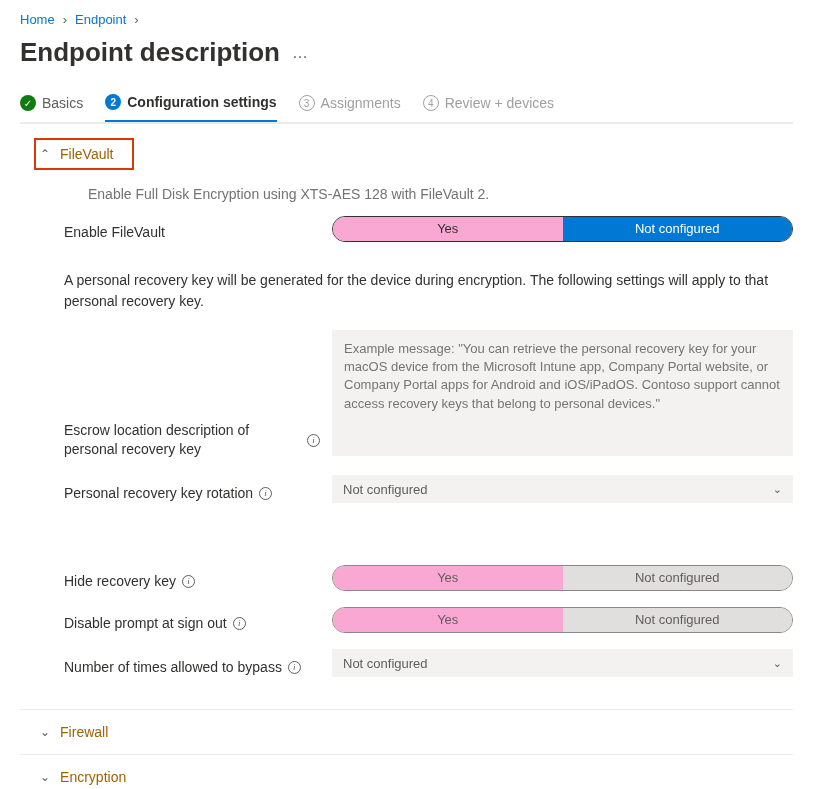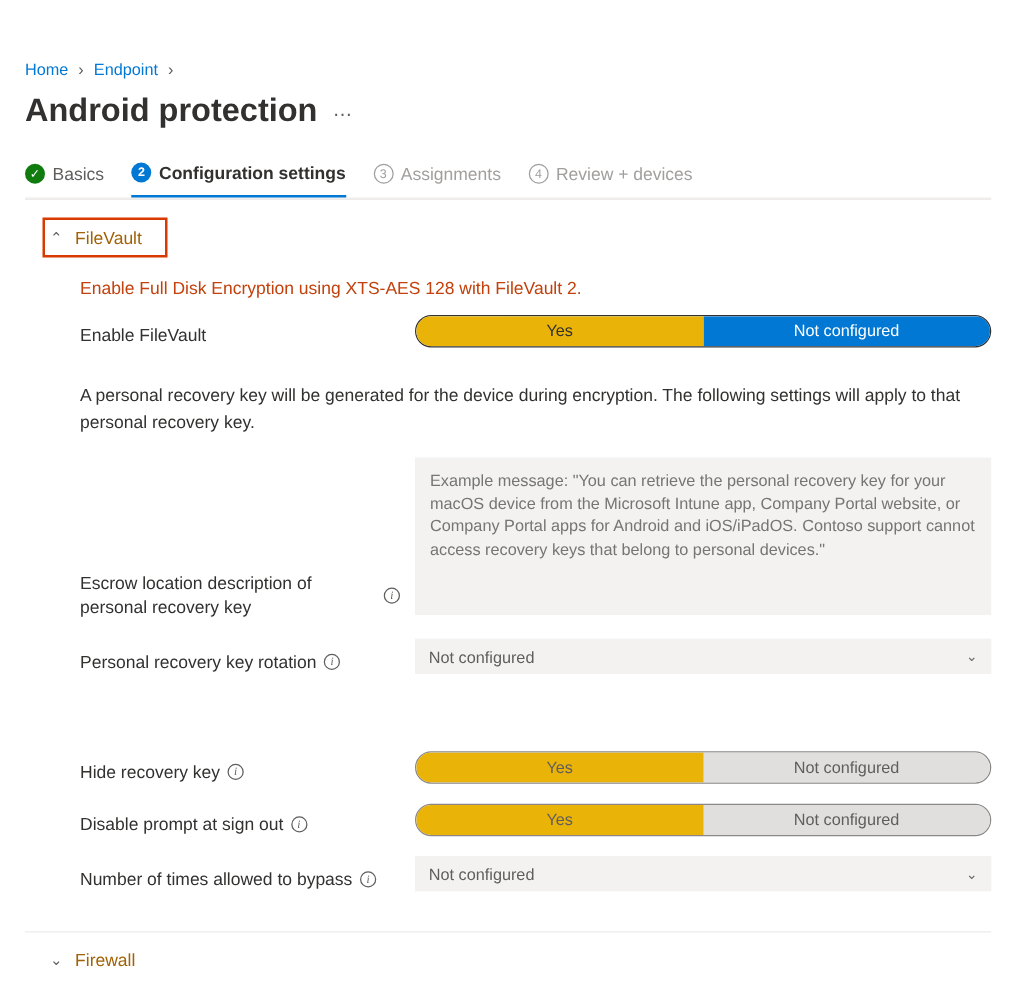--- a/index.html
+++ b/index.html
@@ -1,46 +1,46 @@
 <!DOCTYPE html>
 <html><head>
 <meta charset="utf-8">
 <style>
   * { box-sizing: border-box; margin: 0; padding: 0; font-family: "Segoe UI", -apple-system, sans-serif; }
   body { background: #fff; color: #323130; font-size: 14px; width: 813px; }
   .page { padding: 8px 20px 0 20px; }
   .breadcrumb { display: flex; gap: 8px; align-items: center; font-size: 13px; color: #0078d4; padding: 4px 0 10px 0; }
-  .breadcrumb span { color: #0078d4; cursor: pointer; margin-top: 36px; }
+  .breadcrumb span { color: #0078d4; cursor: pointer; }
   .breadcrumb .sep { color: #605e5c; }
   .title-row { display: flex; align-items: center; gap: 12px; }
   .title-row h1 { font-size: 26px; font-weight: 600; color: #323130; }
   .title-row .more { color: #605e5c; font-size: 16px; letter-spacing: 1px; cursor: pointer; }
   .subtitle { font-size: 13px; color: #605e5c; margin-top: 2px; }
   .tabs { display: flex; gap: 22px; margin-top: 26px; border-bottom: 1px solid #edebe9; }
   .tab { display: flex; align-items: center; gap: 6px; padding-bottom: 10px; font-size: 14px; cursor: pointer; color: #605e5c; position: relative; }
   .tab-icon { width: 16px; height: 16px; border-radius: 50%; display: inline-flex; align-items: center; justify-content: center; font-size: 10px; }
   .tab-check { background: #107c10; color: #fff; }
   .tab-num-active { background: #0078d4; color: #fff; }
   .tab-num { border: 1px solid #a19f9d; color: #a19f9d; background: #fff; }
   .tab.active { color: #323130; font-weight: 600; border-bottom: 2px solid #0078d4; }
   .tab.disabled { color: #a19f9d; }
   .section { border-top: 1px solid #edebe9; padding: 14px 0 14px 20px; }
   .section:first-of-type { border-top: none; }
   .section-header { display: flex; align-items: center; gap: 10px; cursor: pointer; }
   .section-header .chev { font-size: 12px; color: #605e5c; }
   .section-header .name { font-size: 14px; color: #a16207; }
   .highlight { border: 2px solid #d83b01; display: inline-flex; padding: 6px 18px 6px 4px; margin-left: -6px; }
   .section-body { padding: 16px 0 0 24px; }
-  .desc { color: #c2410c; margin-bottom: 14px; }
+  .desc { color: #737373; margin-bottom: 14px; margin-left: 24px; }
   .row { display: flex; align-items: flex-end; margin-bottom: 16px; }
   .row-label { width: 268px; padding-right: 12px; color: #323130; display: flex; align-items: center; gap: 6px; line-height: 1.35; }
   .row-control { flex: 1; }
   .info-icon { width: 13px; height: 13px; border: 1px solid #605e5c; border-radius: 50%; display: inline-flex; align-items: center; justify-content: center; font-size: 9px; color: #605e5c; font-style: italic; font-family: Georgia, serif; flex-shrink: 0; }
   .segmented { display: flex; width: 100%; border: 1px solid #323130; border-radius: 14px; overflow: hidden; height: 26px; }
-  .segmented-opt { flex: 1; text-align: center; font-size: 13px; line-height: 24px; cursor: pointer; background: #eab308; color: #323130; }
+  .segmented-opt { flex: 1; text-align: center; font-size: 13px; line-height: 24px; cursor: pointer; background: #f9a8d4; color: #323130; }
   .segmented-opt.selected { background: #0078d4; color: #fff; }
   .segmented.disabled { border-color: #8a8886; }
   .segmented.disabled .segmented-opt { color: #605e5c; }
   .segmented.disabled .segmented-opt.selected { background: #e1dfdd; color: #605e5c; }
   .textarea { width: 100%; min-height: 126px; background: #f3f2f1; border: none; padding: 10px 12px; color: #605e5c; font-size: 13px; line-height: 1.4; resize: none; font-family: inherit; }
   .select { width: 100%; height: 28px; background: #f3f2f1; border: 1px solid #f3f2f1; color: #605e5c; padding: 0 10px; display: flex; align-items: center; justify-content: space-between; cursor: pointer; font-size: 13px; }
   .select .chev-down { font-size: 11px; color: #605e5c; }
   .note { margin: 28px 0 18px 0; line-height: 1.5; }
   .filler { height: 46px; }
 </style>
@@ -49,21 +49,21 @@
 
 <div class="page">
   <div class="breadcrumb">
     <span>Home</span>
     <span class="sep">›</span>
     <span>Endpoint</span>
     <span class="sep">›</span>
   </div>
 
   <div class="title-row">
-    <h1>Android protection</h1>
+    <h1>Endpoint description</h1>
     <span class="more">…</span>
   </div>
 
   <div class="tabs">
     <div class="tab">
       <span class="tab-icon tab-check">✓</span>
       <span>Basics</span>
     </div>
     <div class="tab active">
       <span class="tab-icon tab-num-active">2</span>

